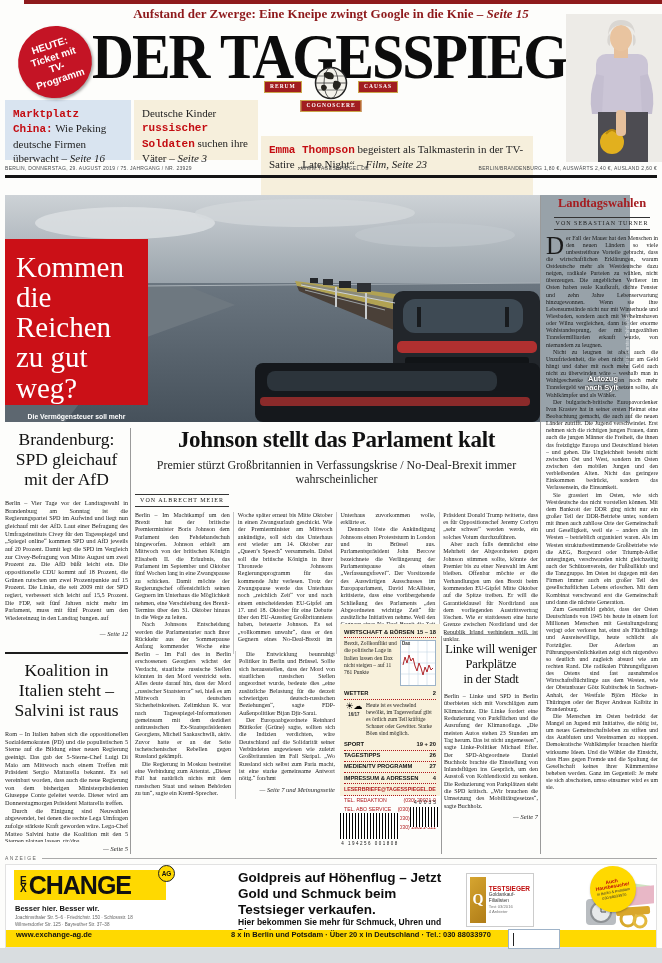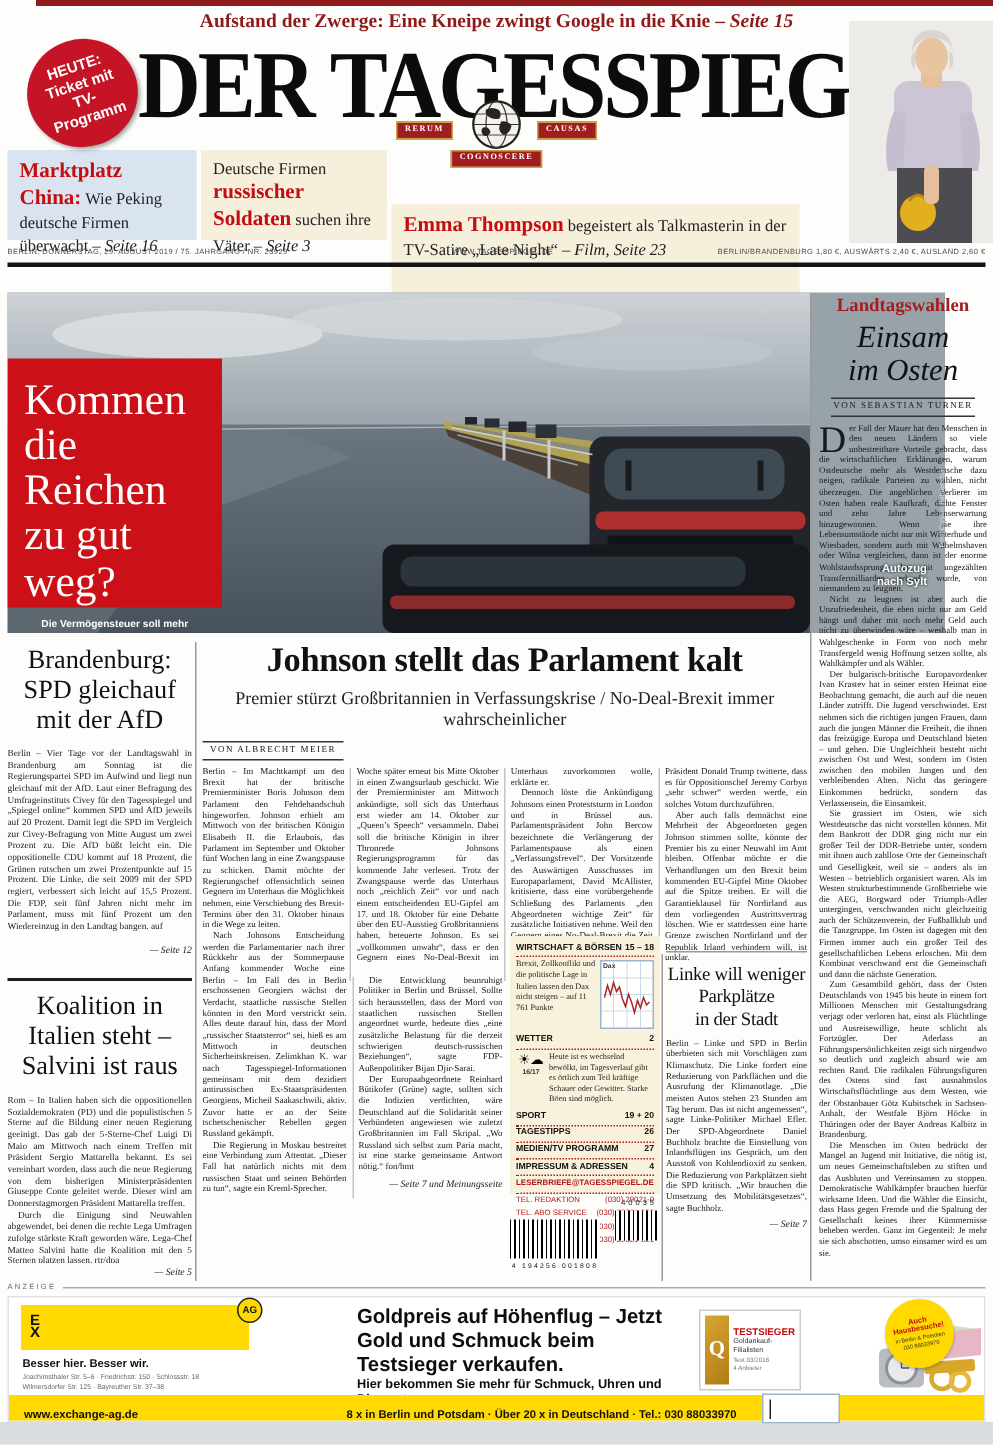--- a/index.html
+++ b/index.html
@@ -21,21 +21,21 @@
   .emblem { position:absolute; left:50%; top:66px; transform:translateX(-50%); width:150px; height:48px; z-index:5; }
   .emblem .globe { position:absolute; left:58px; top:0; }
   .ribbon { position:absolute; background:#a11d20; color:#fff; border:1px solid #caa64a;
     font:bold 5.5px/1 "Liberation Serif", serif; letter-spacing:1px; padding:2px 5px; }
   .ribbon.rl { left:8px; top:15px; } .ribbon.rr { right:8px; top:15px; }
   .ribbon.rb { left:50%; transform:translateX(-50%); top:34px; }
   .portrait { position:absolute; right:0; top:14px; width:96px; height:148px; }
 
   
   .tz { position:absolute; top:100px; height:60px; padding:6px 8px; font:11px/1.3 "Liberation Serif", serif; color:#222; }
-  .tz .lead { color:#c40d12; font-weight:bold; font-family:Liberation Serif, serif; font-size:14px; }
+  .tz .lead { color:#c40d12; font-weight:bold; font-family:Liberation Mono, monospace; font-size:11px; }
   .tz .pg { font-style:italic; }
   .tz1 { left:5px; width:126px; background:#d9e4f0; }
   .tz2 { left:134px; width:124px; background:#f6efdc; }
   .tz3 { left:261px; width:272px; background:#f6efdc;margin-top:36px; }
 
   
   .dateline { position:absolute; left:5px; top:166px; width:652px; display:flex; justify-content:space-between;
     font:5px/1 "Liberation Sans", sans-serif; color:#46494c; letter-spacing:.3px; }
   .black-rule { position:absolute; left:5px; top:175px; width:652px; height:3px; background:#141414; }
 
@@ -121,21 +121,21 @@
   .osten-body { font:5.9px/1.21 "Liberation Serif", serif; text-align:justify; hyphens:auto; height:564px; overflow:hidden; color:#1a1a1a; }
   .osten-body p { margin:0; }
   .osten-body p + p { text-indent:7px; }
   .osten-body p.first::first-letter { float:left; font-size:25px; line-height:19px; padding:1px 2px 0 0; font-family:"Liberation Serif", serif; }
 
   
   .anzeige { position:absolute; left:5px; top:855px; width:652px; display:flex; align-items:center; gap:5px; }
   .anzeige .lbl { font:5px "Liberation Sans", sans-serif; letter-spacing:1.5px; color:#666; }
   .anzeige .line { flex:1; height:1px; background:#aaa; }
   .ad { position:absolute; left:5px; top:864px; width:652px; height:84px; background:#fff; border:1px solid #e2e2e2; font-family:"Liberation Sans", sans-serif; }
-  .ad-bar { position:absolute; left:0; right:0; bottom:0; height:17px; background:#ffd900; display:flex; align-items:flex-end; color:#111; }
+  .ad-bar { position:absolute; left:0; right:0; bottom:0; height:17px; background:#ffd900; display:flex; align-items:flex-start; color:#111; }
   .ad-bar .url { font:bold 7.5px "Liberation Sans", sans-serif; width:225px; padding-left:10px; }
   .ad-bar .txt { font:bold 7.5px "Liberation Sans", sans-serif; }
   .logo-strip { position:absolute; left:8px; top:5px; width:152px; height:30px; background:#ffd900; display:flex; align-items:center; padding:0 6px; gap:2px; }
   .logo-strip .ex { display:flex; flex-direction:column; font:bold 10px/0.85 "Liberation Sans", sans-serif; color:#111; }
   .logo-strip .change { font:bold 25px/1 "Liberation Sans", sans-serif; letter-spacing:-1px; color:#111; }
   .ag-circle { position:absolute; left:152px; top:0; width:17px; height:17px; border-radius:50%; background:#ffd900;
     border:1px solid #222; font:bold 6.5px/15px "Liberation Sans", sans-serif; text-align:center; color:#111; z-index:2; }
   .ad-slogan { position:absolute; left:9px; top:39px; font:bold 7.5px "Liberation Sans", sans-serif; color:#111; }
   .ad-addr { position:absolute; left:9px; top:50px; font:4.6px/1.5 "Liberation Sans", sans-serif; color:#666; }
   .ad-head { position:absolute; left:232px; top:5px; width:228px; font:bold 13.5px/1.18 "Liberation Sans", sans-serif; color:#0d0d0d; }
@@ -205,21 +205,21 @@
     <rect x="32" y="98" width="50" height="50" fill="#4d4c52"></rect>
     <circle cx="46" cy="128" r="12" fill="#e2b01e"></circle>
     <path d="M40 120 Q46 112 52 120" fill="none" stroke="#b8890e" stroke-width="2"></path>
     <rect x="50" y="96" width="10" height="26" rx="4" fill="#e6c09c"></rect>
   </svg>
 
   <div class="tz tz1">
     <span class="lead">Marktplatz China:</span><span> Wie Peking deutsche Firmen überwacht – </span><span class="pg">Seite 16</span>
   </div>
   <div class="tz tz2">
-    <span>Deutsche Firmen </span><span class="lead">russischer Soldaten</span><span> suchen ihre Väter – </span><span class="pg">Seite 3</span>
+    <span>Deutsche Kinder </span><span class="lead">russischer Soldaten</span><span> suchen ihre Väter – </span><span class="pg">Seite 3</span>
   </div>
   <div class="tz tz3">
     <span class="lead">Emma Thompson</span><span> begeistert als Talkmasterin in der TV-Satire „Late Night“ – </span><span class="pg">Film, Seite 23</span>
   </div>
 
   <div class="dateline">
     <span>BERLIN, DONNERSTAG, 29. AUGUST 2019 / 75. JAHRGANG / NR. 23929</span>
     <span>WWW.TAGESSPIEGEL.DE</span>
     <span>BERLIN/BRANDENBURG 1,80 €, AUSWÄRTS 2,40 €, AUSLAND 2,60 €</span>
   </div>
@@ -280,22 +280,20 @@
 nach Sylt</div>
     <div class="credit">Foto: Carsten Rehder/dpa</div>
   </div>
 
   <div class="vrule vr-right"></div>
   <div class="vrule vr-1"></div>
   <div class="vrule vr-2"></div>
 
   <div class="art-osten">
     <div class="kicker">Landtagswahlen</div>
-    <div class="osten-title">Einsam
-im Osten</div>
     <div class="byline-box">Von Sebastian Turner</div>
     <div class="osten-body">
       <p class="first">Der Fall der Mauer hat den Menschen in den neuen Ländern so viele unbestreitbare Vorteile gebracht, dass die wirtschaftlichen Erklärungen, warum Ostdeutsche mehr als Westdeutsche dazu neigen, radikale Parteien zu wählen, nicht überzeugen. Die angeblichen Verlierer im Osten haben reale Kaufkraft, dichte Fenster und zehn Jahre Lebenserwartung hinzugewonnen. Wenn sie ihre Lebensumstände nicht nur mit Winterhude und Wiesbaden, sondern auch mit Wilhelmshaven oder Wilna vergleichen, dann ist der enorme Wohlstandssprung, der mit ungezählten Transfermilliarden erkauft wurde, von niemandem zu leugnen.</p>
       <p>Nicht zu leugnen ist aber auch die Unzufriedenheit, die eben nicht nur am Geld hängt und daher mit noch mehr Geld auch nicht zu überwinden wäre – weshalb man in Wahlgeschenke in Form von noch mehr Transfergeld wenig Hoffnung setzen sollte, als Wahlkämpfer und als Wähler.</p>
       <p>Der bulgarisch-britische Europavordenker Ivan Krastev hat in seiner ersten Heimat eine Beobachtung gemacht, die auch auf die neuen Länder zutrifft. Die Jugend verschwindet. Erst nehmen sich die richtigen jungen Frauen, dann auch die jungen Männer die Freiheit, die ihnen das freizügige Europa und Deutschland bieten – und gehen. Die Ungleichheit besteht nicht zwischen Ost und West, sondern im Osten zwischen den mobilen Jungen und den verbleibenden Alten. Nicht das geringere Einkommen bedrückt, sondern das Verlassensein, die Einsamkeit.</p>
       <p>Sie grassiert im Osten, wie sich Westdeutsche das nicht vorstellen können. Mit dem Bankrott der DDR ging nicht nur ein großer Teil der DDR-Betriebe unter, sondern mit ihnen auch zahllose Orte der Gemeinschaft und Geselligkeit, weil sie – anders als im Westen – betrieblich organisiert waren. Als im Westen strukturbestimmende Großbetriebe wie die AEG, Borgward oder Triumph-Adler untergingen, verschwanden nicht gleichzeitig auch der Schützenverein, der Fußballklub und die Tanzgruppe. Im Osten ist dagegen mit den Firmen immer auch ein großer Teil des gesellschaftlichen Lebens erloschen. Mit dem Kombinat verschwand erst die Gemeinschaft und dann die nächste Generation.</p>
       <p>Zum Gesamtbild gehört, dass der Osten Deutschlands von 1945 bis heute in einem fort Millionen Menschen mit Gestaltungsdrang verjagt oder verloren hat, einst als Flüchtlinge und Ausreisewillige, heute schlicht als Fortzügler. Der Aderlass an Führungspersönlichkeiten zeigt sich nirgendwo so deutlich und zugleich absurd wie am rechten Rand. Die radikalen Führungsfiguren des Ostens sind fast ausnahmslos Wirtschaftsflüchtlinge aus dem Westen, wie der Obstanbauer Götz Kubitschek in Sachsen-Anhalt, der Westfale Björn Höcke in Thüringen oder der Bayer Andreas Kalbitz in Brandenburg.</p>
       <p>Die Menschen im Osten bedrückt der Mangel an Jugend mit Initiative, die nötig ist, um neues Gemeinschaftsleben zu stiften und das Ausbluten und Vereinsamen zu stoppen. Demokratische Wahlkämpfer brauchen hierfür wirksame Ideen. Und die Wähler die Einsicht, dass Hass gegen Fremde und die Spaltung der Gesellschaft keines ihrer Kümmernisse beheben werden. Ganz im Gegenteil: Je mehr sie sich abschotten, umso einsamer wird es um sie.</p>
     </div>
   </div>
@@ -429,20 +427,21 @@
     <span class="lbl">ANZEIGE</span>
     <span class="line"></span>
   </div>
 
   <div class="ad">
     <div class="logo-strip">
       <span class="ex">
         <span>E</span>
         <span>X</span>
       </span>
+      <span class="change">CHANGE</span>
     </div>
     <div class="ag-circle">AG</div>
     <div class="ad-slogan">Besser hier. Besser wir.</div>
     <div class="ad-addr">
       <div>Joachimsthaler Str. 5–6 · Friedrichstr. 150 · Schlossstr. 18</div>
       <div>Wilmersdorfer Str. 125 · Bayreuther Str. 37–38</div>
     </div>
     <div class="ad-head">Goldpreis auf Höhenflug – Jetzt Gold und Schmuck beim Testsieger verkaufen.</div>
     <div class="ad-sub">Hier bekommen Sie mehr für Schmuck, Uhren und Diamanten.</div>
     <div class="ts-badge">

